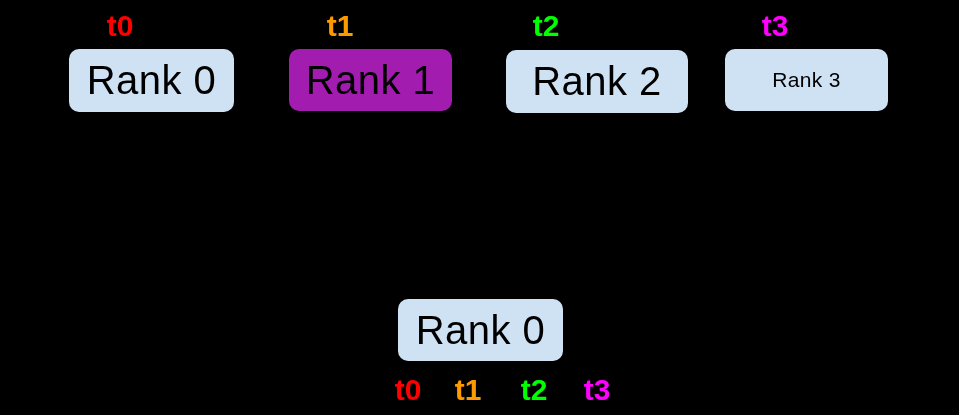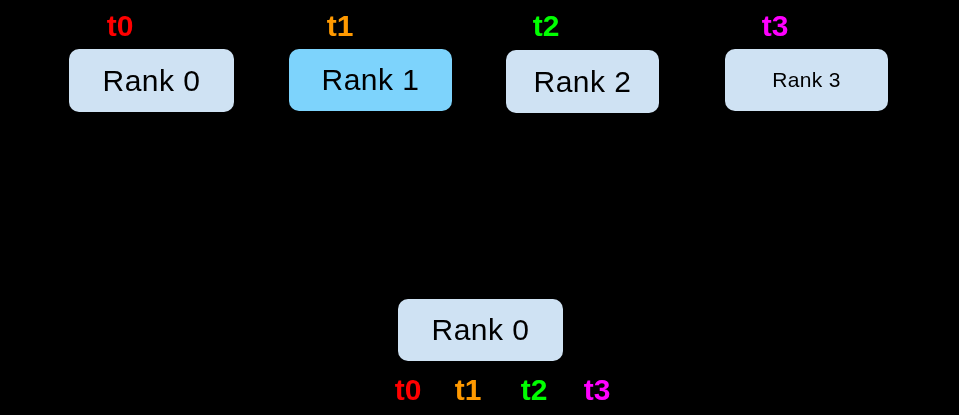--- a/index.html
+++ b/index.html
@@ -15,40 +15,40 @@
     overflow: hidden;
     font-family: "Liberation Sans", sans-serif;
   }
   .rankbox {
     position: absolute;
     border-radius: 10px;
     display: flex;
     align-items: center;
     justify-content: center;
     color: #000000;
-    font-size: 30px;
+    font-size: 40px;
     font-weight: 400;
     letter-spacing: 0.5px;
   }
   .rankbox.small {
     font-size: 21px;
     letter-spacing: 0.3px;
   }
   .tlabel {
     position: absolute;
     font-size: 30px;
     font-weight: 700;
     line-height: 30px;
     transform: translateX(-50%);
     white-space: nowrap;
   }
   
   .box-r0 { left: 69px;  top: 49px; width: 165px; height: 63px; }
   .box-r1 { left: 289px; top: 49px; width: 163px; height: 62px; }
-  .box-r2 { left: 506px; top: 50px; width: 153px; height: 63px; }
+  .box-r2 { left: 506px; top: 50px; width: 182px; height: 63px; }
   .box-r3 { left: 725px; top: 49px; width: 163px; height: 62px; }
   
   .tl-t0 { left: 120px; top: 11px; }
   .tl-t1 { left: 340px; top: 11px; }
   .tl-t2 { left: 546px; top: 11px; }
   .tl-t3 { left: 775px; top: 11px; }
   
   .box-b0 { left: 398px; top: 299px; width: 165px; height: 62px; }
   
   .bl-t0 { left: 408px; top: 375px; }
@@ -62,21 +62,21 @@
 <div class="canvas">
 
   <div class="tlabel tl-t0" style="color: rgb(255, 0, 0);">t0</div>
   <div class="tlabel tl-t1" style="color: rgb(255, 153, 0);">t1</div>
   <div class="tlabel tl-t2" style="color: rgb(0, 255, 0);">t2</div>
   <div class="tlabel tl-t3" style="color: rgb(255, 0, 255);">t3</div>
 
   <div class="rankbox box-r0" style="background-color: rgb(207, 226, 243);">
     <span>Rank 0</span>
   </div>
-  <div class="rankbox box-r1" style="background-color: #7dd3fc;">
+  <div class="rankbox box-r1" style="background-color: #a21caf;">
     <span>Rank 1</span>
   </div>
   <div class="rankbox box-r2" style="background-color: rgb(207, 226, 243);">
     <span>Rank 2</span>
   </div>
   <div class="rankbox small box-r3" style="background-color: rgb(207, 226, 243);">
     <span>Rank 3</span>
   </div>
 
   <div class="rankbox box-b0" style="background-color: rgb(207, 226, 243);">

